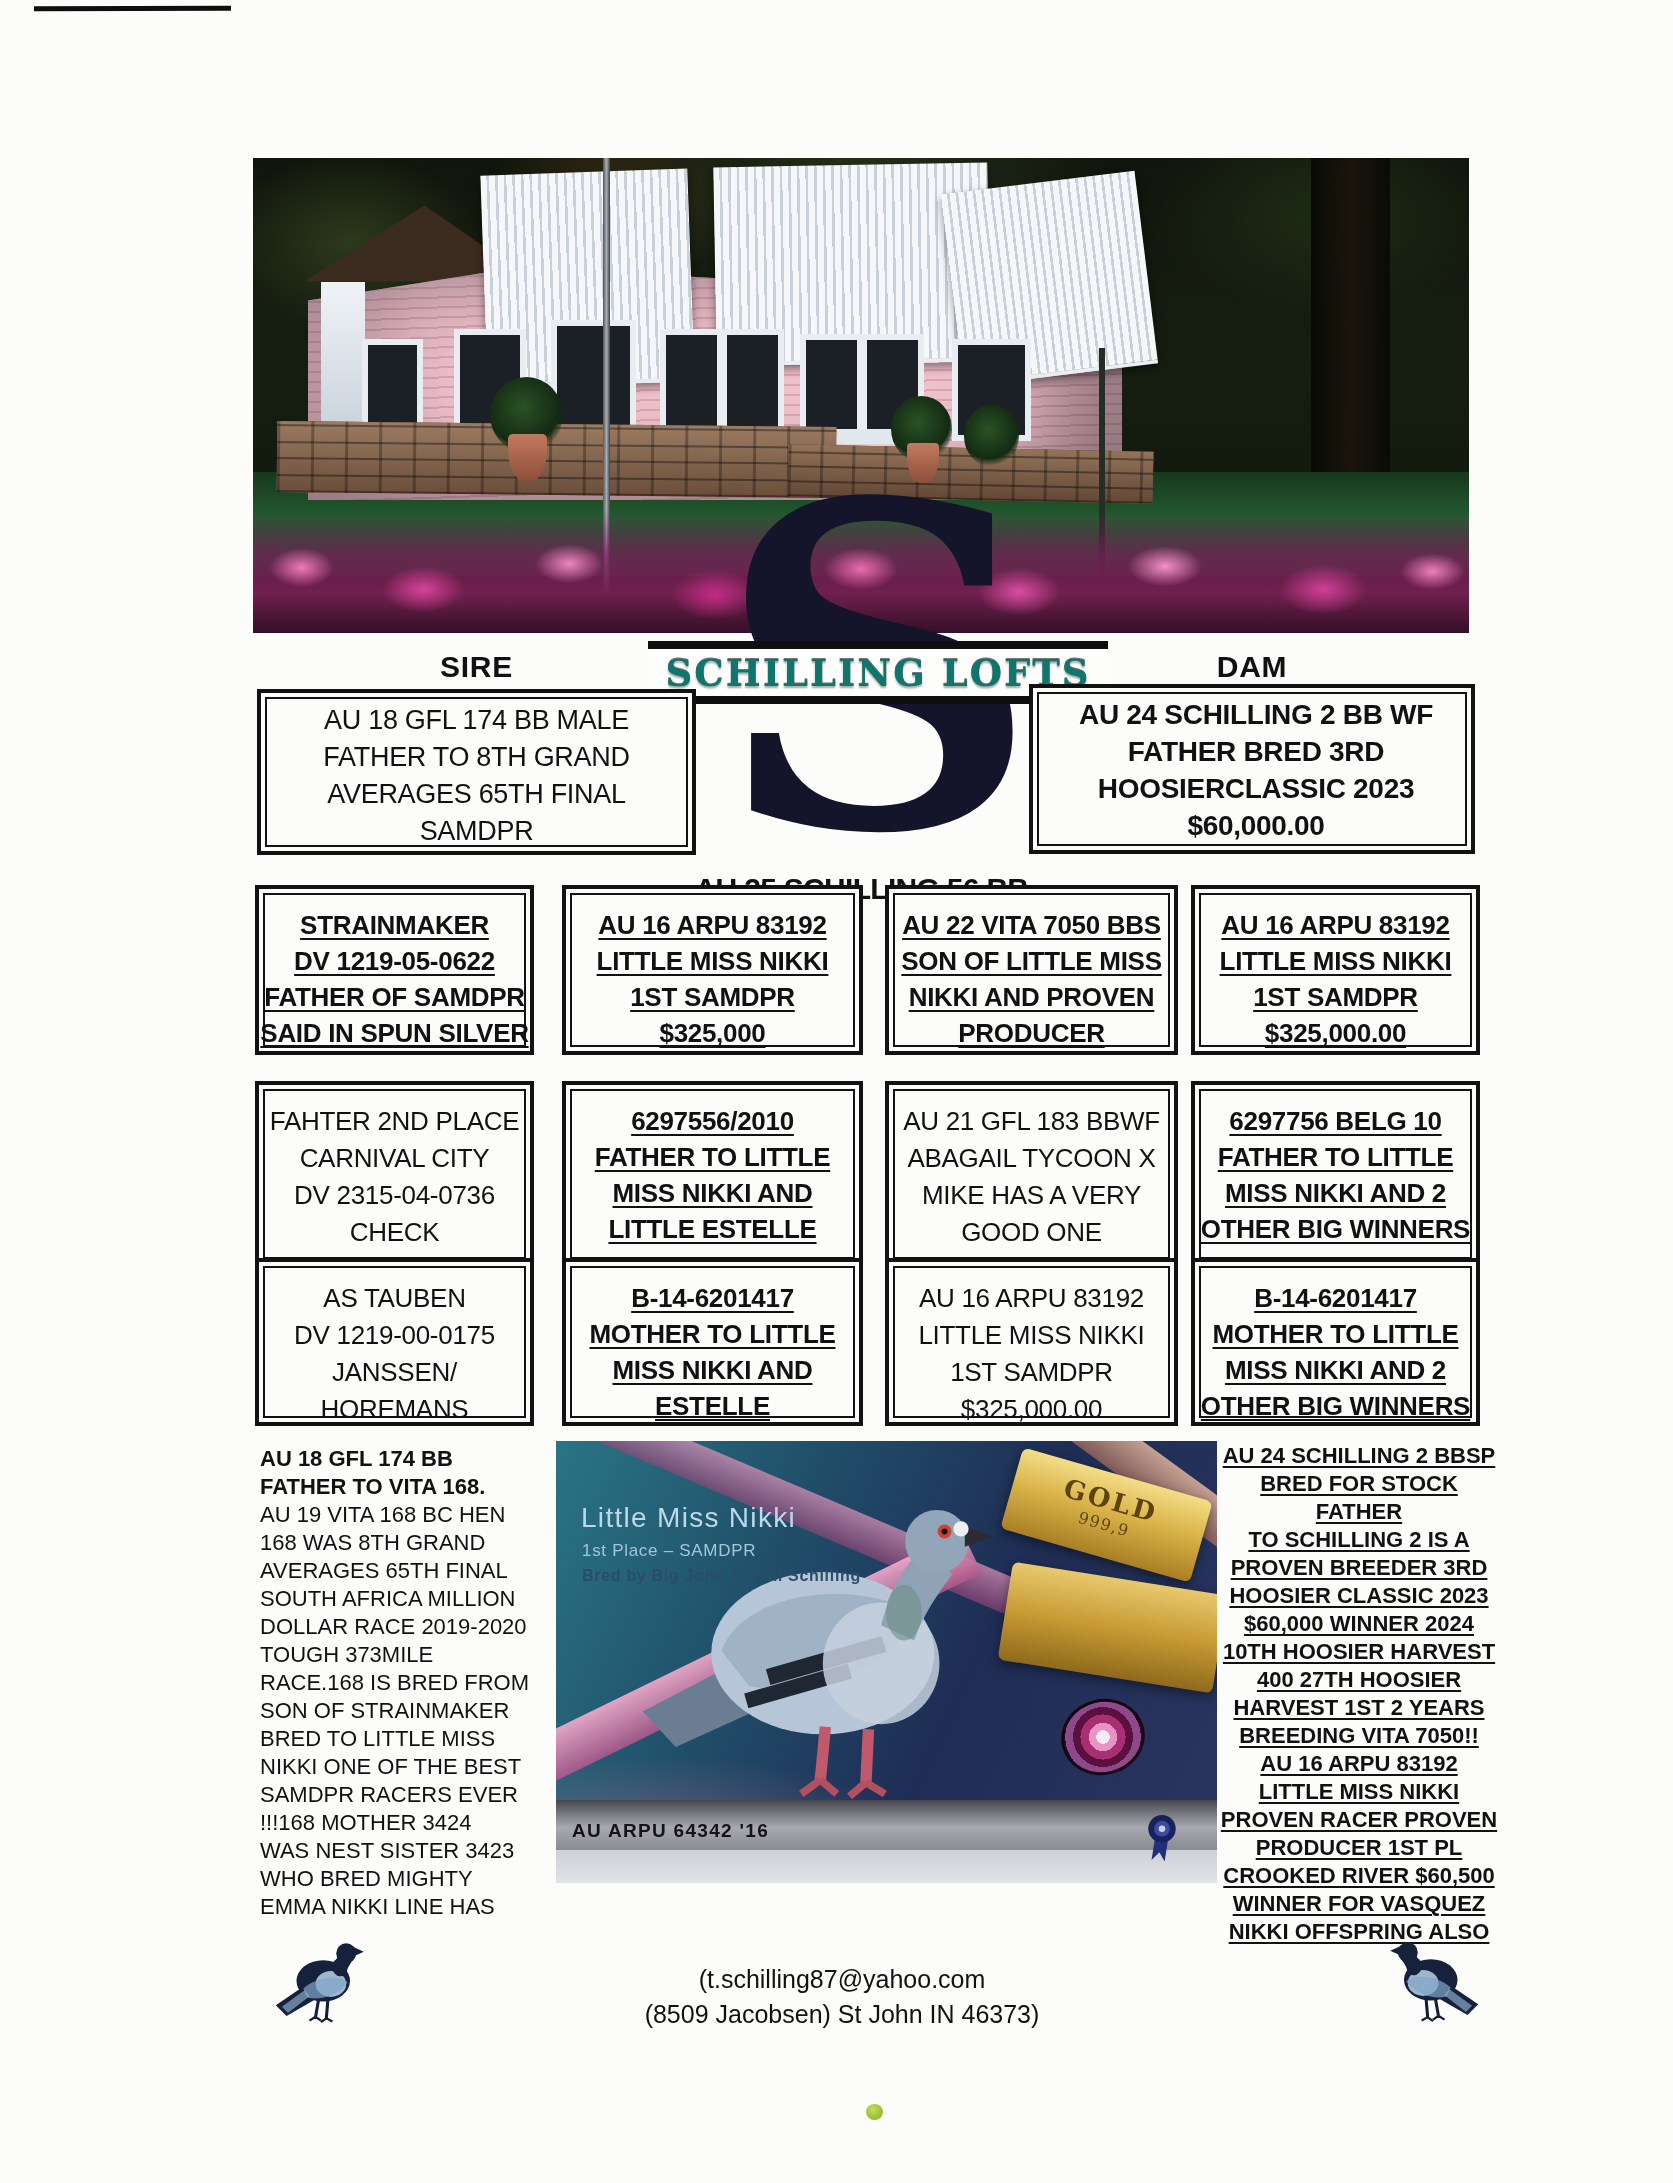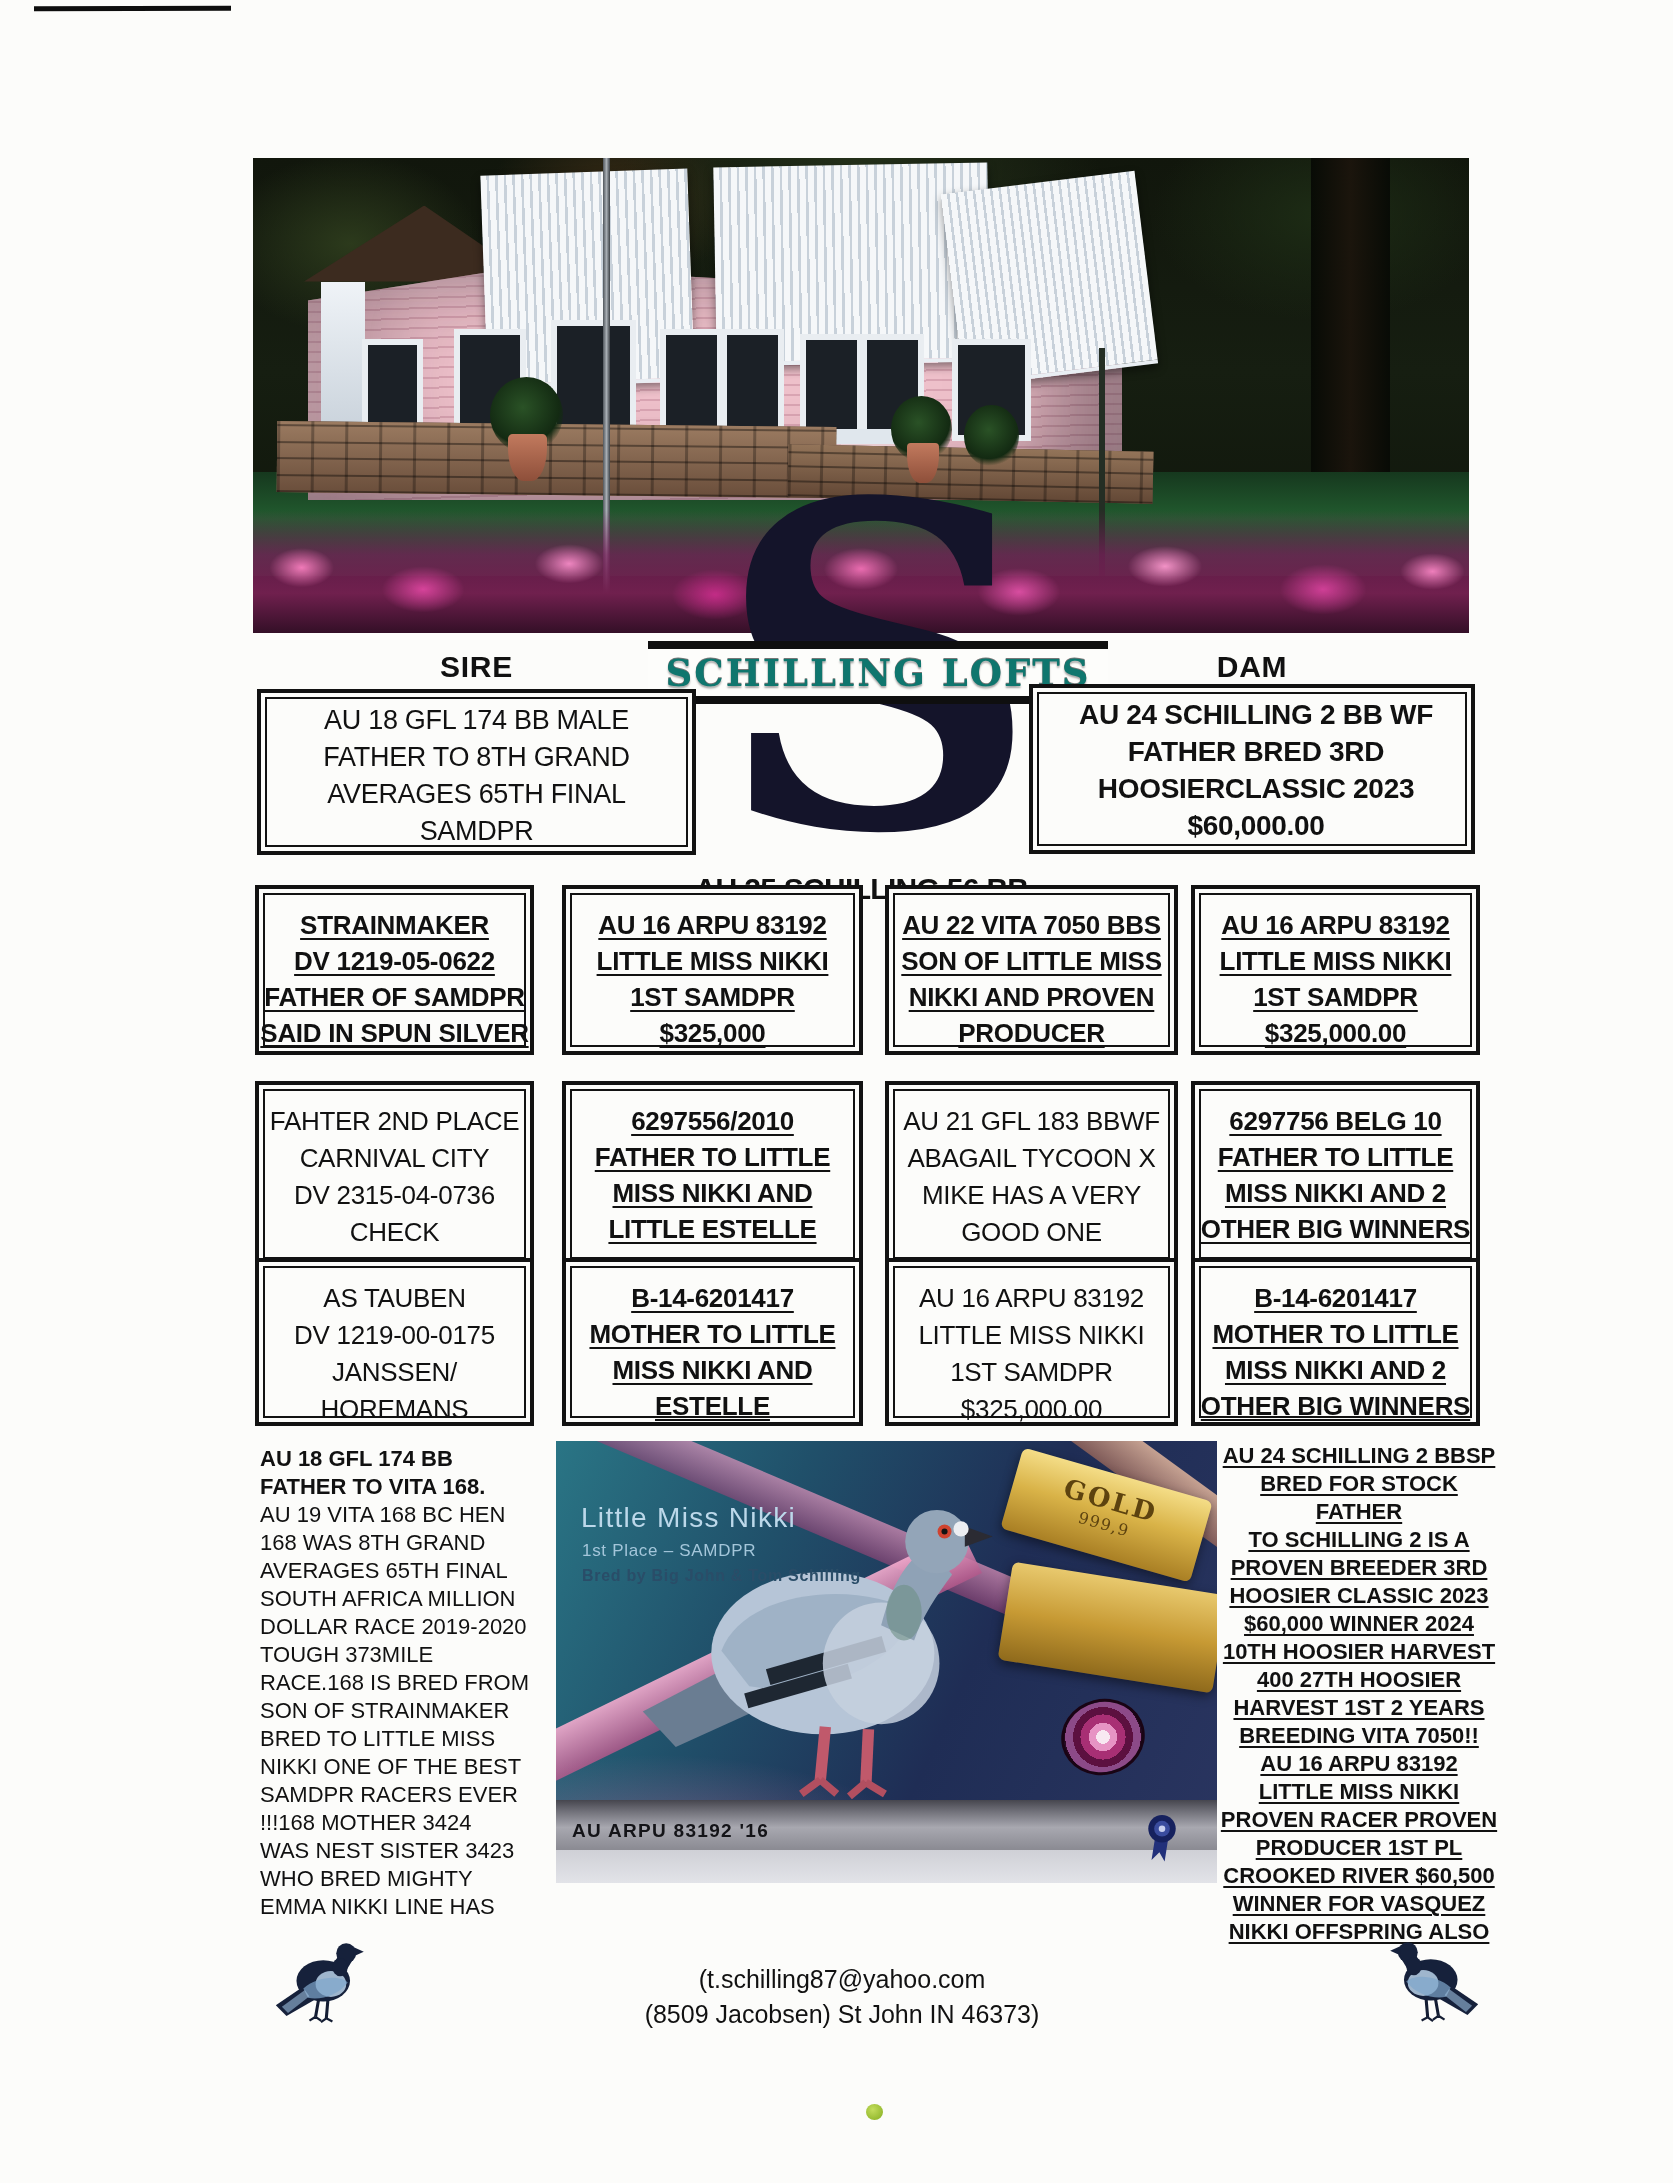--- a/index.html
+++ b/index.html
@@ -316,21 +316,21 @@
       <circle cx="259" cy="52" r="6" fill="#eceef2"></circle>
       <circle cx="246" cy="54" r="5.5" fill="#cf4330"></circle>
       <circle cx="246" cy="54" r="2.4" fill="#141414"></circle>
       <path d="M152,208 L148,250" stroke="#c0596b" stroke-width="9" fill="none"></path>
       <path d="M186,210 L184,252" stroke="#c0596b" stroke-width="9" fill="none"></path>
       <path d="M148,250 l-15,11 M148,250 l13,11 M184,252 l-13,11 M184,252 l15,9" stroke="#b24f60" stroke-width="6" fill="none"></path>
     </svg>
 
     <div class="ledge"></div>
     <div class="ledge-btm"></div>
-    <div class="band-text">AU ARPU 83192 '16</div>
+    <div class="band-text">AU ARPU 64342 '16</div>
 
     <svg class="rosette" viewBox="0 0 52 78">
       <polygon points="16,34 10,72 22,60 30,74 36,36" fill="#22307a"></polygon>
       <circle cx="26" cy="24" r="21" fill="#16215e"></circle>
       <circle cx="26" cy="24" r="12" fill="#3a4c9e"></circle>
       <circle cx="26" cy="24" r="5" fill="#c8cfee"></circle>
     </svg>
 
     <div class="card-name">Little Miss Nikki</div>
     <div class="card-place">1st Place – SAMDPR</div>

